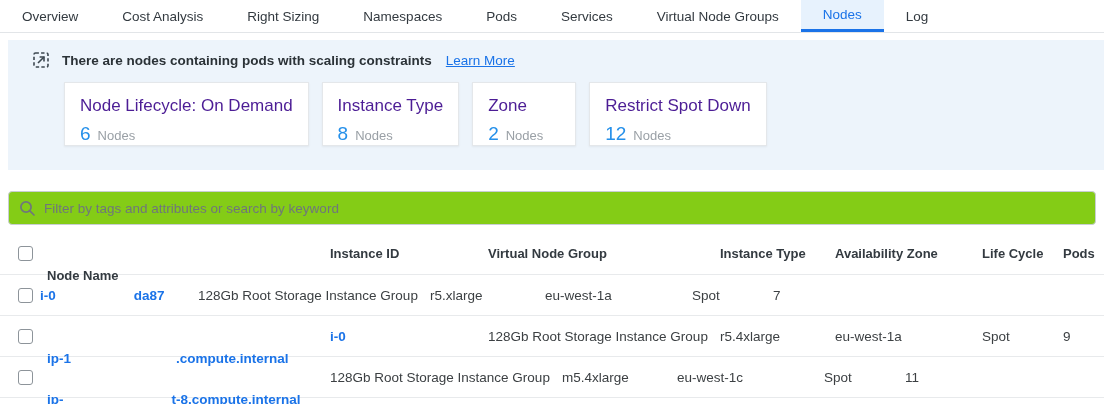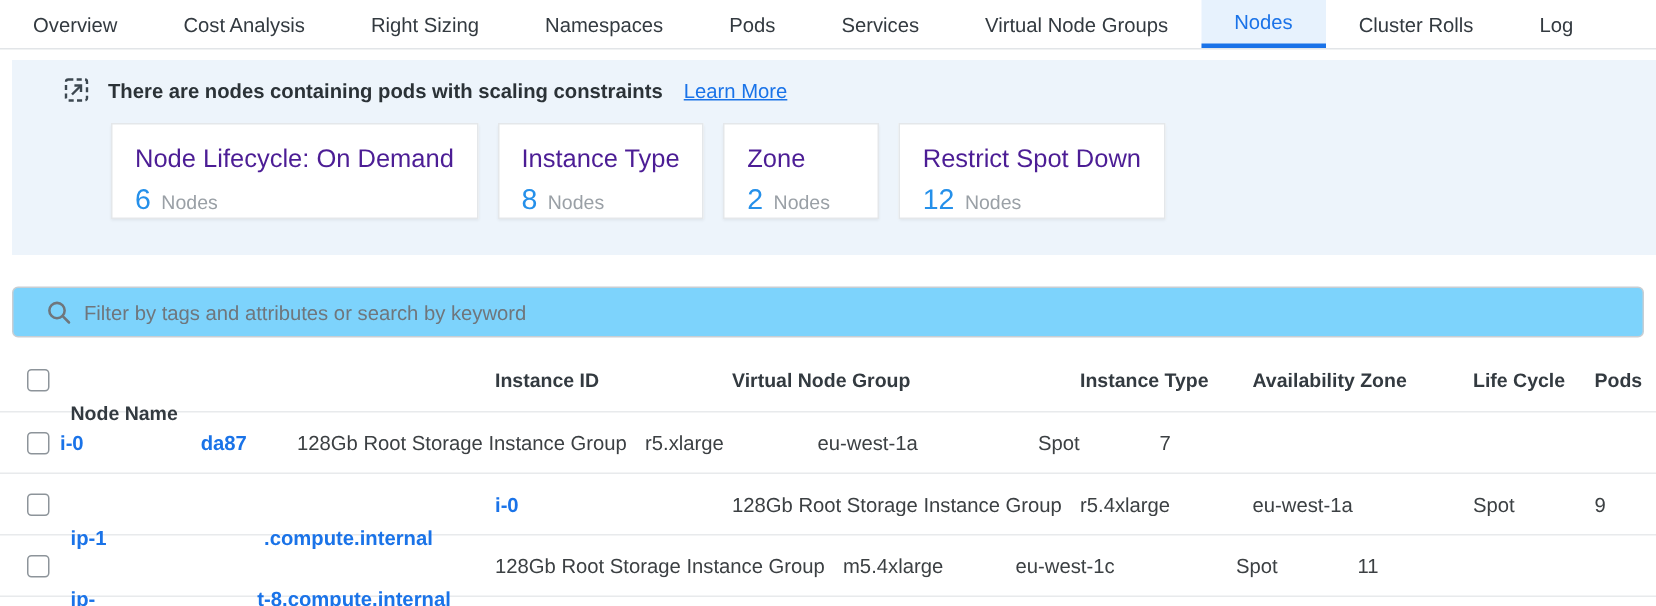--- a/index.html
+++ b/index.html
@@ -5,34 +5,34 @@
   * { box-sizing: border-box; margin: 0; padding: 0; }
   html, body { width: 1104px; height: 404px; overflow: hidden; background: #fff; }
   body { font-family: "Liberation Sans", "DejaVu Sans", sans-serif; color: #3c4043; }
 
   
   .tabbar { display: flex; align-items: stretch; height: 33px; border-bottom: 1px solid #e2e5e8; padding-left: 0; }
   .tab { display: flex; align-items: center; padding: 0 22px; font-size: 13.5px; color: #333a40; cursor: pointer; position: relative; white-space: nowrap; }
   .tab.active { color: #1a73e8; background: #e7f2fd; border-bottom: 3px solid #1a73e8; }
 
   
-  .panel { margin: 7px 0 16px 8px; background: #edf4fb; padding: 11px 16px 16px 34px; height: 130px; }
+  .panel { margin: 7px 0 16px 8px; background: #edf4fb; padding: 11px 16px 16px 24px; height: 130px; }
   .banner-row { display: flex; align-items: center; gap: 12px; }
   .banner-icon { width: 18px; height: 18px; display: inline-flex; }
   .banner-text { font-size: 13.5px; font-weight: 700; color: #2b3237; }
   .banner-link { font-size: 13.5px; color: #1a73e8; text-decoration: underline; cursor: pointer; margin-left: 2px; }
   .cards-row { display: flex; gap: 13px; margin-top: 13px; margin-left: 32px; }
   .card { background: #fff; border: 1px solid #e4e7ea; box-shadow: 0 1px 2px rgba(0,0,0,0.06); padding: 13px 15px 12px 15px; height: 64px; min-width: 104px; cursor: pointer; }
   .card-title { font-size: 17px; font-weight: 400; color: #4c1d95; white-space: nowrap; }
   .card-value { margin-top: 7px; display: flex; align-items: baseline; gap: 7px; }
   .card-num { font-size: 19px; color: #2590ea; }
   .card-unit { font-size: 13px; color: #9aa0a6; }
 
   
-  .searchbar { margin: 21px 8px 0 8px; height: 34px; border: 1px solid #c8ced3; border-radius: 4px; display: flex; align-items: center; padding: 0 22px; gap: 8px; background: #7dd3fc; }
+  .searchbar { margin: 21px 8px 0 8px; height: 34px; border: 1px solid #c8ced3; border-radius: 4px; display: flex; align-items: center; padding: 0 10px; gap: 8px; background: #84cc16; }
   .searchbar input { flex: 1; border: none; outline: none; font-size: 13.5px; color: #3c4043; font-family: inherit; background: transparent; }
   .searchbar input::placeholder { color: #6f767c; opacity: 1; }
 
   
   .table { margin-top: 8px; width: 1104px; }
   .trow { display: flex; align-items: center; height: 41px; border-bottom: 1px solid #e8eaec; }
   .trow.thead { height: 42px; font-weight: 700; font-size: 13px; color: #333a40; }
   .trow { font-size: 13.5px; color: #3c4043; }
   .c-check { width: 40px; padding-left: 18px; display: flex; align-items: center; }
   .c-name  { width: 290px; padding-left: 7px; margin-top: 44px; }
@@ -54,21 +54,20 @@
 
 <nav class="tabbar">
   <div class="tab">Overview</div>
   <div class="tab">Cost Analysis</div>
   <div class="tab">Right Sizing</div>
   <div class="tab">Namespaces</div>
   <div class="tab">Pods</div>
   <div class="tab">Services</div>
   <div class="tab">Virtual Node Groups</div>
   <div class="tab active">Nodes</div>
-  <div class="tab">Cluster Rolls</div>
   <div class="tab">Log</div>
 </nav>
 
 <section class="panel">
   <div class="banner-row">
     <span class="banner-icon">
       <svg width="18" height="18" viewBox="0 0 18 18" fill="none">
         <rect x="2" y="2" width="14" height="14" rx="1.5" stroke="#3c4750" stroke-width="1.6" stroke-dasharray="3.4 2.2"></rect>
         <path d="M6 12 L12 6" stroke="#3c4750" stroke-width="1.6"></path>
         <path d="M7.6 6 H12 V10.4" stroke="#3c4750" stroke-width="1.6" fill="none"></path>

